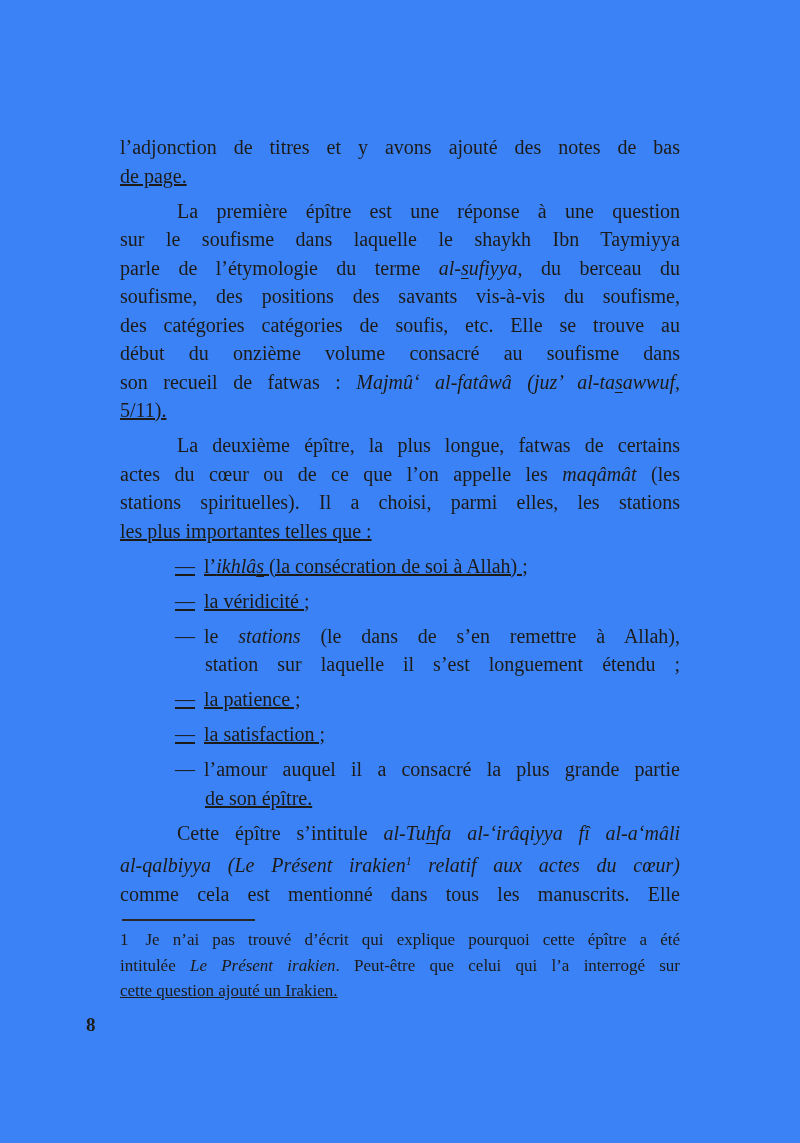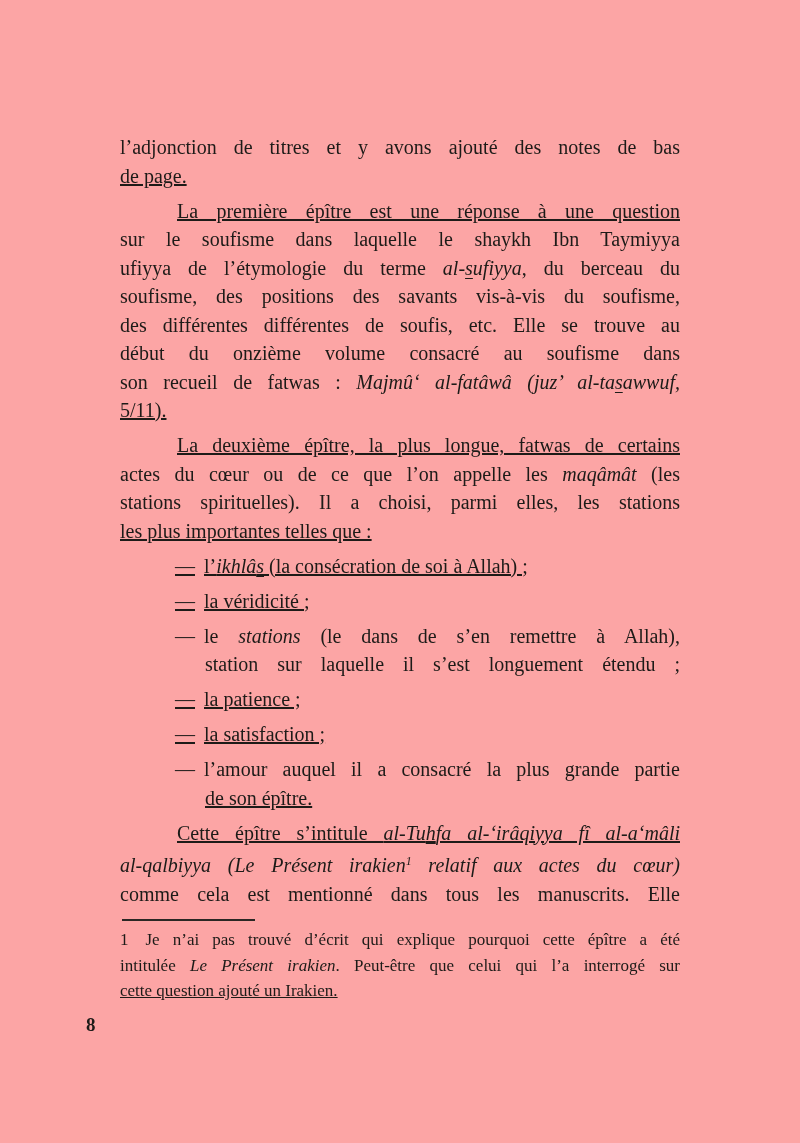--- a/index.html
+++ b/index.html
@@ -4,38 +4,38 @@
 <style>
   html, body { margin: 0; padding: 0; }
   body {
     width: 800px; height: 1143px;
     background: #ffffff;
     font-family: "Liberation Serif", "DejaVu Serif", serif;
   }
   .page {
     position: relative;
     width: 800px; height: 1143px;
-    background: #fca5a5;
+    background: #3b82f6;
     color: #1d1b18;
     overflow: hidden;
   }
   .text-block {
     position: absolute;
     left: 120px; top: 133px; width: 560px;
     font-size: 20px;
     line-height: 28.5px;
   }
   .block { margin: 0; }
   .block + .block { margin-top: 6.5px; }
   .line {
     text-align: justify;
     text-align-last: justify;
   }
   .line.end { text-align-last: left; text-decoration: underline; }
-  .line.ind { text-indent: 57px; text-decoration: underline; }
+  .line.ind { text-indent: 57px; }
   .block.li { margin-left: 55px; padding-left: 30px; }
   .block.li .line.lifirst { text-indent: -30px; }
   .seg-n { font-style: normal; }
   .seg-i { font-style: italic; }
   .seg-iu {
     font-style: italic;
     text-decoration: underline;
     text-underline-offset: 3px;
     text-decoration-thickness: 1px;
   }
@@ -71,23 +71,23 @@
 <div class="page">
 
   <div class="text-block">
       <div class="block p">
         <div class="line"><span class="seg-n">l’adjonction de titres et y avons ajouté des notes de bas</span></div>
         <div class="line end"><span class="seg-n">de page.</span></div>
       </div>
       <div class="block p">
         <div class="line ind"><span class="seg-n">La première épître est une réponse à une question</span></div>
         <div class="line"><span class="seg-n">sur le soufisme dans laquelle le shaykh Ibn Taymiyya</span></div>
-        <div class="line"><span class="seg-n">ufiyya de l’étymologie du terme </span><span class="seg-i">al-</span><span class="seg-iu">s</span><span class="seg-i">ufiyya</span><span class="seg-n">, du berceau du</span></div>
+        <div class="line"><span class="seg-n">parle de l’étymologie du terme </span><span class="seg-i">al-</span><span class="seg-iu">s</span><span class="seg-i">ufiyya</span><span class="seg-n">, du berceau du</span></div>
         <div class="line"><span class="seg-n">soufisme, des positions des savants vis-à-vis du soufisme,</span></div>
-        <div class="line"><span class="seg-n">des différentes différentes de soufis, etc. Elle se trouve au</span></div>
+        <div class="line"><span class="seg-n">des catégories catégories de soufis, etc. Elle se trouve au</span></div>
         <div class="line"><span class="seg-n">début du onzième volume consacré au soufisme dans</span></div>
         <div class="line"><span class="seg-n">son recueil de fatwas : </span><span class="seg-i">Majmû‘ al-fatâwâ (juz’ al-ta</span><span class="seg-iu">s</span><span class="seg-i">awwuf,</span></div>
         <div class="line end"><span class="seg-n">5/11).</span></div>
       </div>
       <div class="block p">
         <div class="line ind"><span class="seg-n">La deuxième épître, la plus longue, fatwas de certains</span></div>
         <div class="line"><span class="seg-n">actes du cœur ou de ce que l’on appelle les </span><span class="seg-i">maqâmât</span><span class="seg-n"> (les</span></div>
         <div class="line"><span class="seg-n">stations spirituelles). Il a choisi, parmi elles, les stations</span></div>
         <div class="line end"><span class="seg-n">les plus importantes telles que :</span></div>
       </div>

